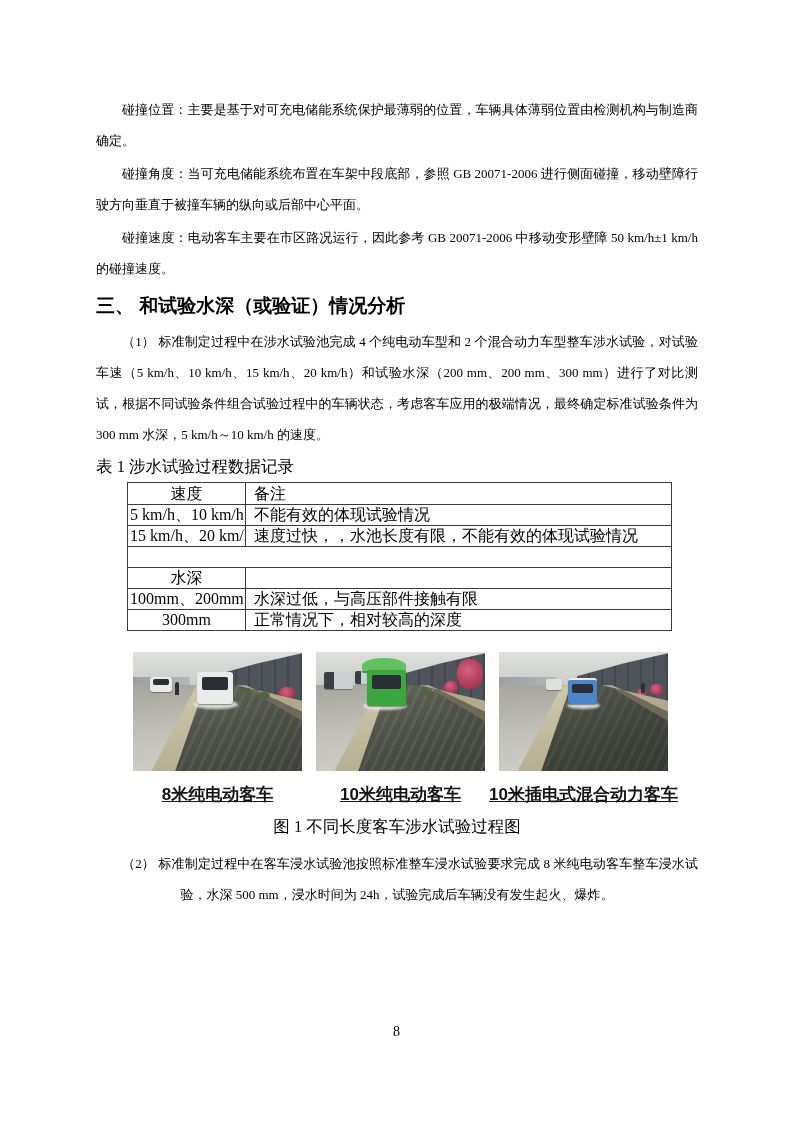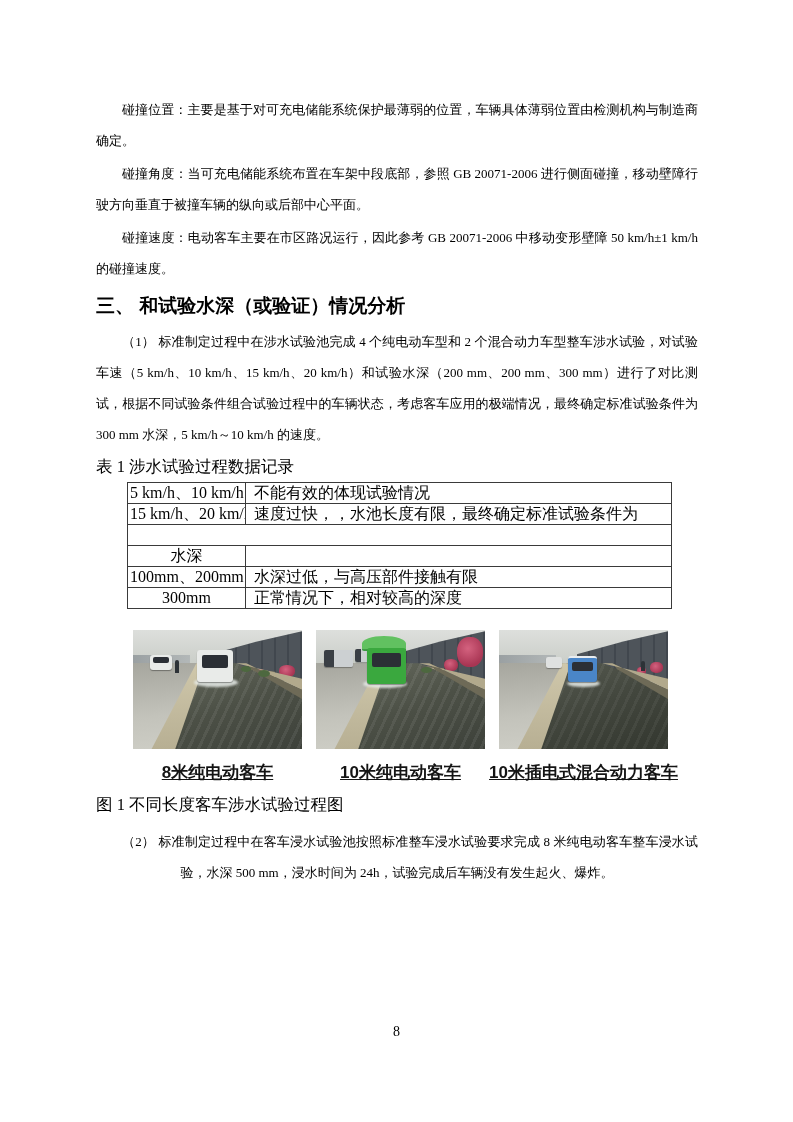--- a/index.html
+++ b/index.html
@@ -75,21 +75,21 @@
        border-radius:50% 50% 10% 10%; border-bottom:2px solid #3f9946; }
 
   .p2 .flower.big { filter:blur(0.5px); }
   .p3 .water { background:
          repeating-linear-gradient(115deg, rgba(255,255,255,0.05) 0 3px, rgba(0,0,0,0) 3px 9px),
          linear-gradient(160deg,#7e8276 0%,#565a50 28%,#43473e 60%,#33372f 100%); }
   .p3 .bus { border-top:2px solid #e9edf0; }
 
   .photo-label { margin-top:13px; font-family:"Liberation Sans","DejaVu Sans",sans-serif;
        font-size:17px; font-weight:bold; line-height:22px; white-space:nowrap; color:#141414;text-decoration:underline; }
-  .fig-caption { font-size:16.5px; line-height:24px; margin-top:9px; }
+  .fig-caption { font-size:16.5px; line-height:24px; text-align:center; margin-top:9px; }
   .para5 { margin-top:9px; }
   .page-number { position:absolute; left:0; right:0; top:1022px; text-align:center;
        font-size:14px; line-height:20px; }
 </style>
 </head>
 <body>
 
 <div class="page">
   <div class="content">
 
@@ -98,27 +98,31 @@
     <p class="body-para">碰撞速度：电动客车主要在市区路况运行，因此参考 GB 20071-2006 中移动变形壁障 50 km/h±1 km/h 的碰撞速度。</p>
 
     <h2 class="section-heading">三、 和试验水深（或验证）情况分析</h2>
 
     <p class="body-para">（1） 标准制定过程中在涉水试验池完成 4 个纯电动车型和 2 个混合动力车型整车涉水试验，对试验车速（5 km/h、10 km/h、15 km/h、20 km/h）和试验水深（200 mm、200 mm、300 mm）进行了对比测试，根据不同试验条件组合试验过程中的车辆状态，考虑客车应用的极端情况，最终确定标准试验条件为 300 mm 水深，5 km/h～10 km/h 的速度。</p>
 
     <div class="table-caption">表 1 涉水试验过程数据记录</div>
 
     <table class="data-table">
       <tbody>
+          <tr class="hdr">
+        <td class="c1">速度</td>
+        <td class="c2">备注</td>
+      </tr>
       <tr>
         <td class="c1">5 km/h、10 km/h</td>
         <td class="c2">不能有效的体现试验情况</td>
       </tr>
       <tr>
         <td class="c1">15 km/h、20 km/h</td>
-        <td class="c2">速度过快，，水池长度有限，最终确定标准试验条件为</td>
+        <td class="c2">速度过快，，水池长度有限，不能有效的体现试验情况</td>
       </tr>
       <tr class="spacer">
         <td colspan="2"></td>
       </tr>
       <tr>
         <td class="c1">水深</td>
         <td class="c2"></td>
       </tr>
       <tr>
         <td class="c1">100mm、200mm</td>

